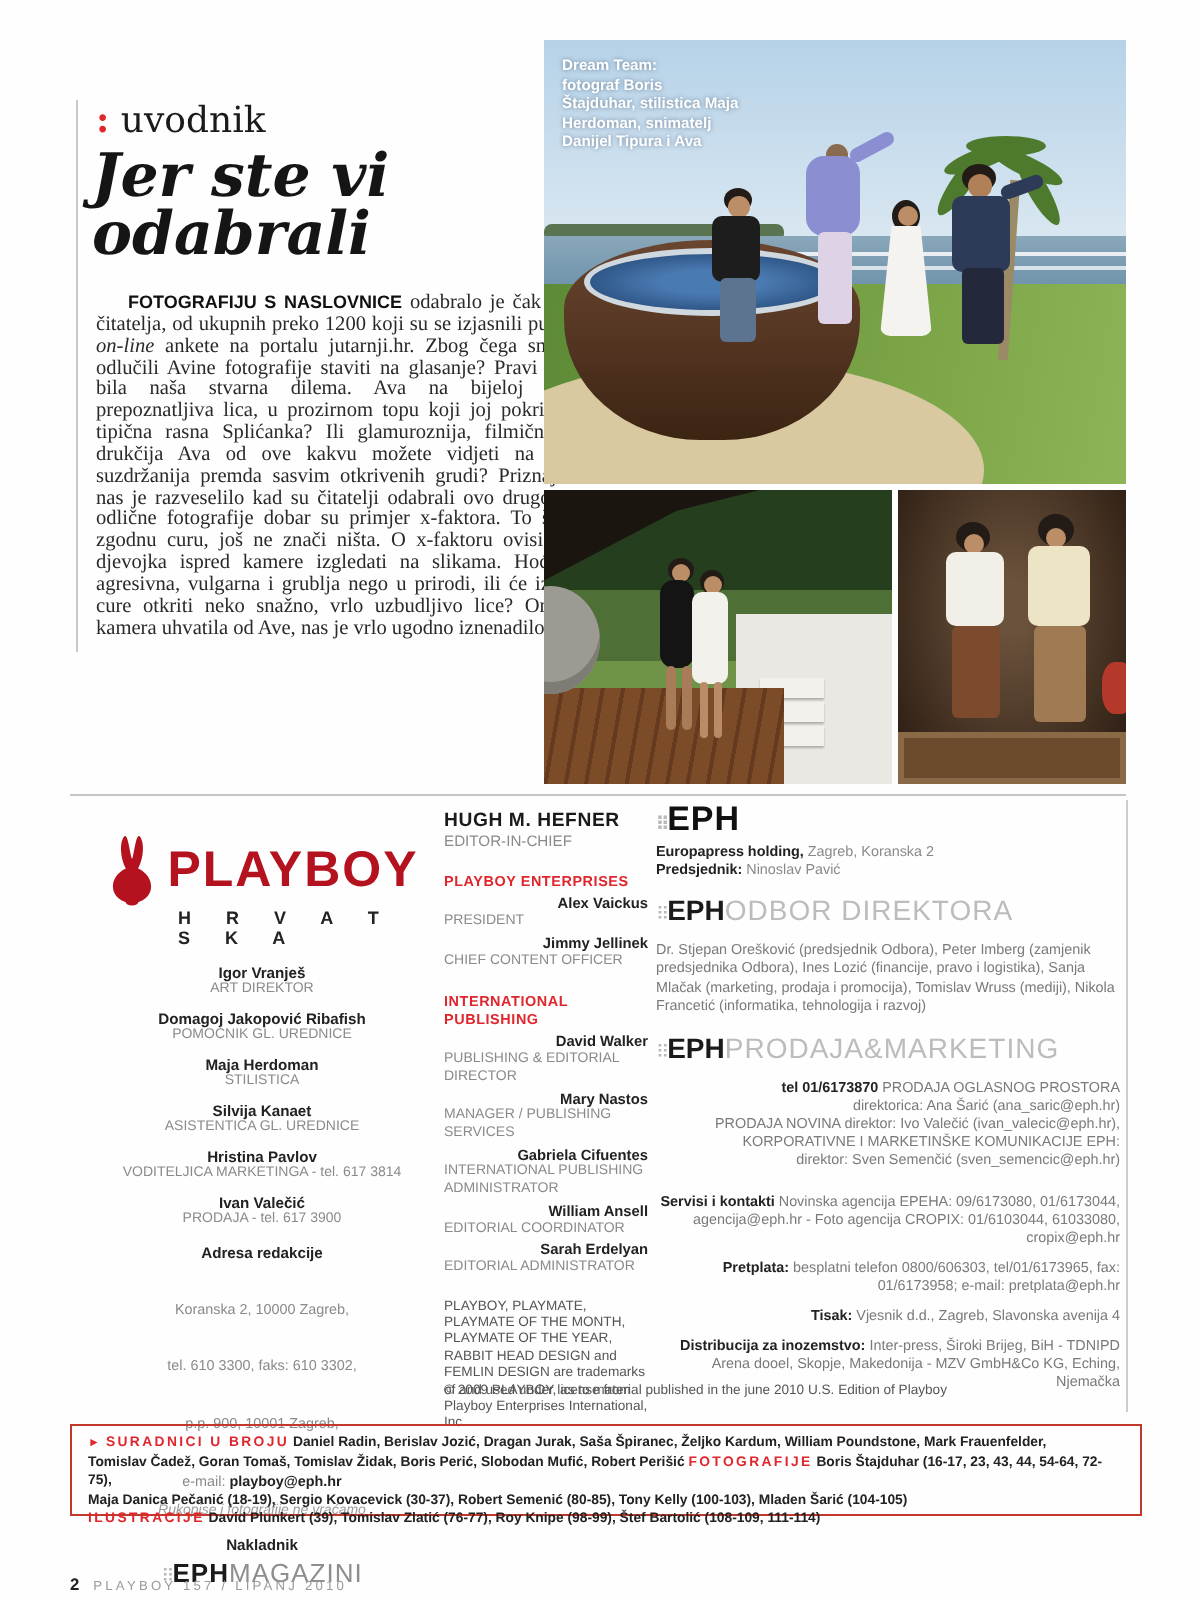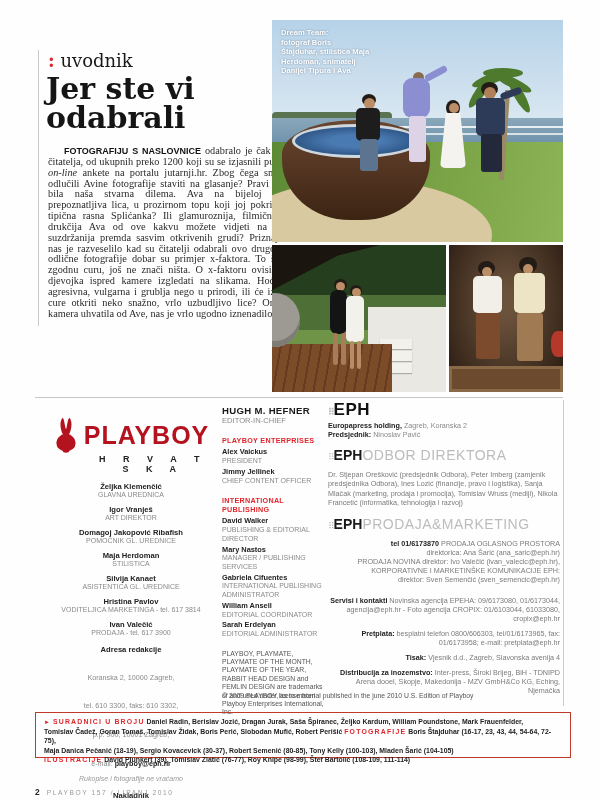--- a/index.html
+++ b/index.html
@@ -4,21 +4,21 @@
 <style>
   * { margin:0; padding:0; box-sizing:border-box; }
   html,body { width:600px; height:800px; }
   body { font-family:"Liberation Sans", sans-serif; background:#ffffff; }
   .page { position:relative; width:600px; height:800px; background:#fefefe; overflow:hidden; }
 
   
   .article-rule { position:absolute; left:38px; top:50px; width:1px; height:276px; background:#c9c9c9; }
   .kicker { position:absolute; left:48px; top:50px; font-family:"DejaVu Serif", serif; font-size:18px; color:#1a1a1a; }
   .kicker .colon { color:#e0262d; font-weight:bold; }
-  .headline { position:absolute; left:46px; top:74px; font-family:"DejaVu Serif", serif; font-weight:bold; font-size:30px; line-height:29px; color:#151515; letter-spacing:0px; }
+  .headline { position:absolute; left:46px; top:74px; font-family:"DejaVu Serif", serif; font-weight:bold; font-size:30px; line-height:29px; color:#151515; letter-spacing:0px;font-style:italic; }
   .article-body { position:absolute; left:48px; top:146px; width:263px; font-family:"Liberation Serif", serif; font-size:10.3px; line-height:10.85px; color:#2a2a2a; text-align:justify; }
   .article-body .lead { font-family:"Liberation Sans", sans-serif; font-weight:bold; font-size:9px; color:#111;margin-left:16px; }
   .article-body .it { font-style:italic; }
   .end-mark { display:inline-block; width:7px; height:7px; background:#e0262d; vertical-align:baseline; margin-left:2px; position:relative; }
   .end-mark::after { content:""; position:absolute; left:2px; top:2px; width:3px; height:3px; background:#fff; }
 
   
   .photos { position:absolute; left:272px; top:20px; width:291px; height:372px; }
   .photo { position:absolute; overflow:hidden; }
   .photo1 { left:0; top:0; width:291px; height:222px; background:linear-gradient(#b6d2e8, #d9e7f1 45%); }
@@ -49,41 +49,41 @@
   .ph3-carpet { position:absolute; left:0; bottom:0; width:100%; height:26px; background:#6b4a2e; box-shadow:inset 0 0 0 3px #8a6a46; }
   .ph3-red { position:absolute; right:-4px; top:86px; width:16px; height:26px; background:#b5392a; border-radius:40%; }
 
   
   .divider { position:absolute; left:35px; top:397px; width:528px; height:1px; background:#c6c6c6; }
   .vrule { position:absolute; left:563px; top:400px; width:1px; height:306px; background:#cccccc; }
   .masthead { position:absolute; left:0; top:400px; width:600px; height:310px; font-family:"Liberation Sans", sans-serif; }
   .col1 { position:absolute; left:45px; top:17px; width:172px; text-align:center; color:#5a5a5a; }
   .brandline { display:flex; align-items:center; justify-content:center; gap:5px; }
   .brand-word { color:#b5121f; font-weight:bold; font-size:25px; letter-spacing:1px; line-height:24px; }
-  .brand-sub { font-size:9px; font-weight:bold; color:#222; letter-spacing:7.5px; margin-top:1px; margin-left:44px; text-align:center; }
+  .brand-sub { font-size:9px; font-weight:bold; color:#222; letter-spacing:7.5px; margin-top:1px; margin-left:44px; text-align:left; }
   .staff { margin-top:8px; }
   .staff-entry { margin-bottom:5.5px; }
   .staff-name { font-size:7.6px; font-weight:bold; color:#222; line-height:9px; }
   .staff-role { font-size:7px; color:#8a8a8a; line-height:8.5px; }
   .addr-title { font-size:7.6px; font-weight:bold; color:#222; line-height:9px; margin-top:7px; }
   .addr-line { font-size:7.2px; color:#8a8a8a; line-height:8.8px;margin-top:20px; }
   .bold-dark { font-weight:bold; color:#222; }
   .notice { font-size:7px; font-style:italic; color:#9a9a9a; margin-top:6px; }
   .nakladnik { font-size:7.6px; font-weight:bold; color:#222; margin-top:9px; }
   .ephmag { font-size:13px; letter-spacing:.5px; margin-top:2px; color:#8e8e8e; }
   .ephmag b { color:#1a1a1a; }
   .bars { color:#b9b9b9; font-size:9px; letter-spacing:-1px; }
   .c1997 { font-size:7.2px; font-weight:bold; color:#222; margin-top:6px; }
 
   .col2 { position:absolute; left:222px; top:5px; width:102px; color:#8a8a8a; }
   .hef-name { font-size:9.6px; font-weight:bold; color:#1a1a1a; letter-spacing:.3px; }
   .hef-role { font-size:7.6px; color:#8a8a8a; margin-bottom:11px; }
   .red-head { font-size:7.2px; font-weight:bold; color:#e0262d; letter-spacing:.3px; margin-bottom:3px; }
   .m-entry { margin-bottom:2.5px; }
-  .m-name { font-size:7.4px; font-weight:bold; color:#222; line-height:8.8px; }
+  .m-name { font-size:7.4px; font-weight:bold; color:#222; line-height:8.8px;text-align:right; }
   .m-role { font-size:7px; color:#8a8a8a; line-height:8.4px; }
   .gap10 { height:9px; }
   .tm-note { font-size:6.8px; color:#555; line-height:8.4px; margin-top:11px; }
   .us-copy { position:absolute; left:222px; top:292px; width:320px; font-size:6.8px; color:#555; }
 
   .col3 { position:absolute; left:328px; top:1px; width:232px; color:#6a6a6a; }
   .eph-logo { font-size:17px; font-weight:bold; color:#111; letter-spacing:.5px; line-height:17px; }
   .eph-small { font-size:7.2px; line-height:9px; color:#8a8a8a; }
   .eph-sec-head { font-size:14px; line-height:15px; margin-top:9px; color:#bcbcbc; letter-spacing:.5px; white-space:nowrap; }
   .eph-sec-head b { color:#1a1a1a; letter-spacing:0; }
@@ -216,24 +216,20 @@
           <ellipse cx="17" cy="44" rx="4.2" ry="2.2" fill="#b5121f"></ellipse>
         </svg>
         <div>
           <div class="brand-word">PLAYBOY</div>
         </div>
       </div>
       <div class="brand-sub">H R V A T S K A</div>
 
       <div class="staff">
         <div class="staff-entry">
-            <div class="staff-name">Željka Klemenčić</div>
-            <div class="staff-role">GLAVNA UREDNICA</div>
-          </div>
-        <div class="staff-entry">
             <div class="staff-name">Igor Vranješ</div>
             <div class="staff-role">ART DIREKTOR</div>
           </div>
         <div class="staff-entry">
             <div class="staff-name">Domagoj Jakopović Ribafish</div>
             <div class="staff-role">POMOĆNIK GL. UREDNICE</div>
           </div>
         <div class="staff-entry">
             <div class="staff-name">Maja Herdoman</div>
             <div class="staff-role">STILISTICA</div>

